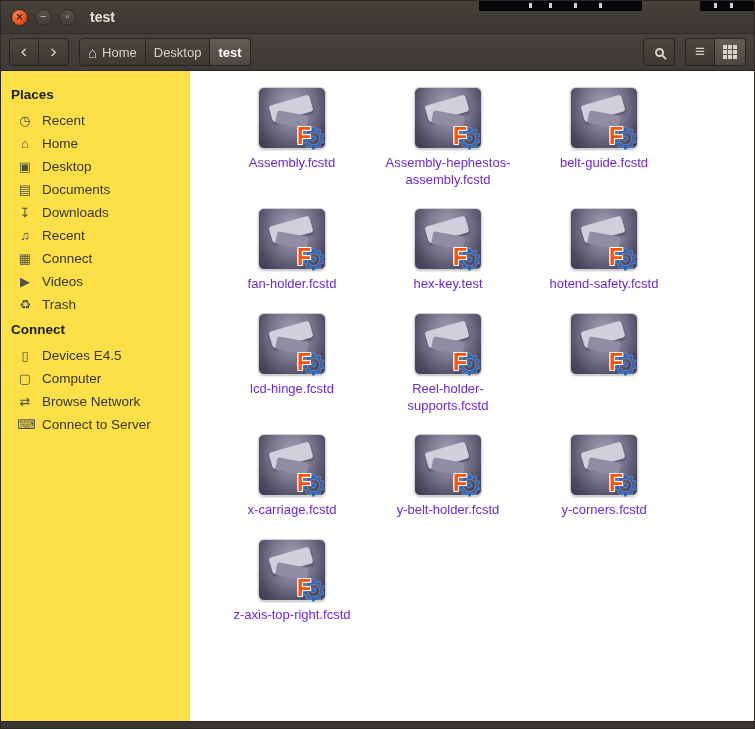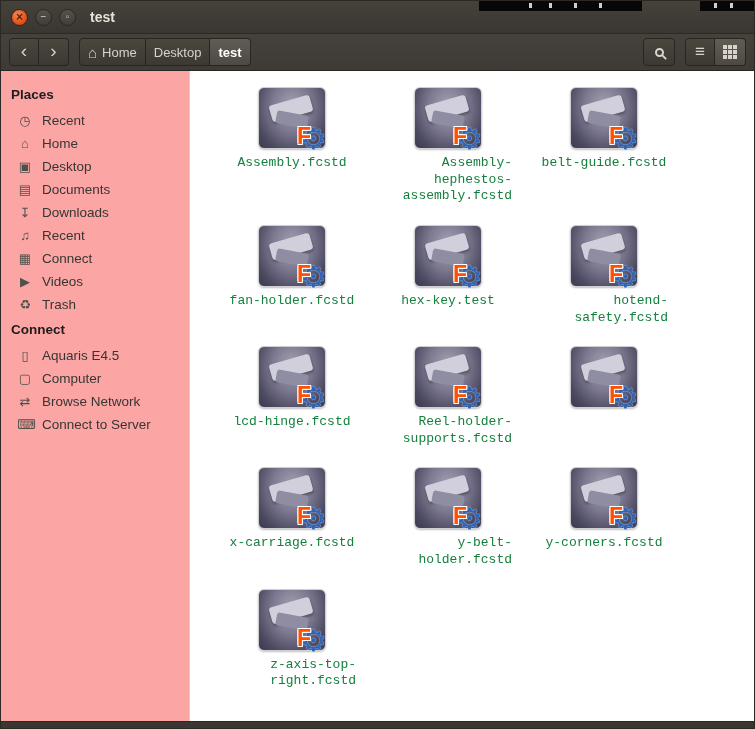--- a/index.html
+++ b/index.html
@@ -35,37 +35,37 @@
   .search-btn { border-radius:4px; margin-right:10px; width:32px; }
   .magnifier { position:relative; display:inline-block; width:9px; height:9px; border:2px solid #d8d4cc; border-radius:50%; }
   .magnifier::after { content:""; position:absolute; width:2px; height:6px; background:#d8d4cc; transform:rotate(-45deg); right:-3px; bottom:-5px; }
   .list-glyph { font-size:17px; }
   .grid-icon { display:inline-grid; grid-template-columns:repeat(3,4px); grid-auto-rows:4px; gap:1px; }
   .grid-icon i { background:#d8d4cc; display:block; }
   .view-group .tbtn.active { background:linear-gradient(#615c54,#4e4a43); }
 
   
   .content { display:flex; height:650px; }
-  .sidebar { width:189px; background:#fca5a5; border-right:1px solid #d3d1ce; padding-top:10px; overflow:hidden; }
+  .sidebar { width:189px; background:#fde047; border-right:1px solid #d3d1ce; padding-top:10px; overflow:hidden; }
   .section-title { font-weight:bold; font-size:13.5px; color:#1d1d1b; padding:6px 10px 7px 10px; }
   .side-item { display:flex; align-items:center; gap:9px; padding:4px 6px 4px 16px; font-size:13.5px; color:#363632; cursor:pointer; }
   .side-icon { width:16px; text-align:center; font-size:13px; color:#50504a; }
 
   .main { flex:1; background:#ffffff; padding:16px 0 0 24px; overflow:hidden; }
   .file-grid { display:grid; grid-template-columns:repeat(3,156px); row-gap:20px; }
   .file { display:flex; flex-direction:column; align-items:center; cursor:pointer; }
   .thumb { position:relative; width:68px; height:62px; border-radius:6px; border:1px solid #cfcfd2; box-shadow:0 1px 2px rgba(0,0,0,.25);
            background:radial-gradient(ellipse at 50% 32%, #a8a5b6 0%, #7c7990 42%, #4c4a61 78%, #3b394e 100%); }
   .blob1 { position:absolute; left:11px; top:12px; width:42px; height:17px; background:#d2cfdc; border-radius:3px; transform:rotate(-16deg); box-shadow:0 2px 3px rgba(0,0,0,.35); }
   .blob2 { position:absolute; left:17px; top:25px; width:32px; height:13px; background:#8f8da2; border-radius:3px; transform:rotate(11deg); }
   .fc-logo { position:absolute; right:-2px; bottom:-4px; width:42px; height:38px; }
   .fc-gear { position:absolute; right:0; bottom:-2px; font-size:30px; line-height:1; color:#2f63b5; text-shadow:0 0 1px #fff; }
   .fc-f { position:absolute; right:16px; bottom:4px; z-index:1; font-weight:bold; font-size:23px; line-height:1; color:#ff4f00;
           text-shadow:-1px -1px 0 #fff, 1px -1px 0 #fff, -1px 1px 0 #fff, 1px 1px 0 #fff; }
-  .file-label { margin-top:6px; max-width:128px; text-align:right; font-size:13px; line-height:1.28; color:#15803d; word-wrap:break-word;font-family:Liberation Mono, monospace; }
+  .file-label { margin-top:6px; max-width:128px; text-align:center; font-size:13px; line-height:1.28; color:#6d28d9; word-wrap:break-word; }
 
   .bottom-edge { height:8px; background:#3a3733; border-top:1px solid #2c2a26; }
 </style>
 </head>
 <body>
 
 <div class="window">
 
   <div class="titlebar">
     <div class="controls">
@@ -172,21 +172,21 @@
 
         <div class="side-item">
           <span class="side-icon">♻</span>
           <span>Trash</span>
         </div>
 
       <div class="section-title">Connect</div>
 
         <div class="side-item">
           <span class="side-icon">▯</span>
-          <span>Aquaris E4.5</span>
+          <span>Devices E4.5</span>
         </div>
 
         <div class="side-item">
           <span class="side-icon">▢</span>
           <span>Computer</span>
         </div>
 
 
         <div class="side-item">
           <span class="side-icon">⇄</span>

